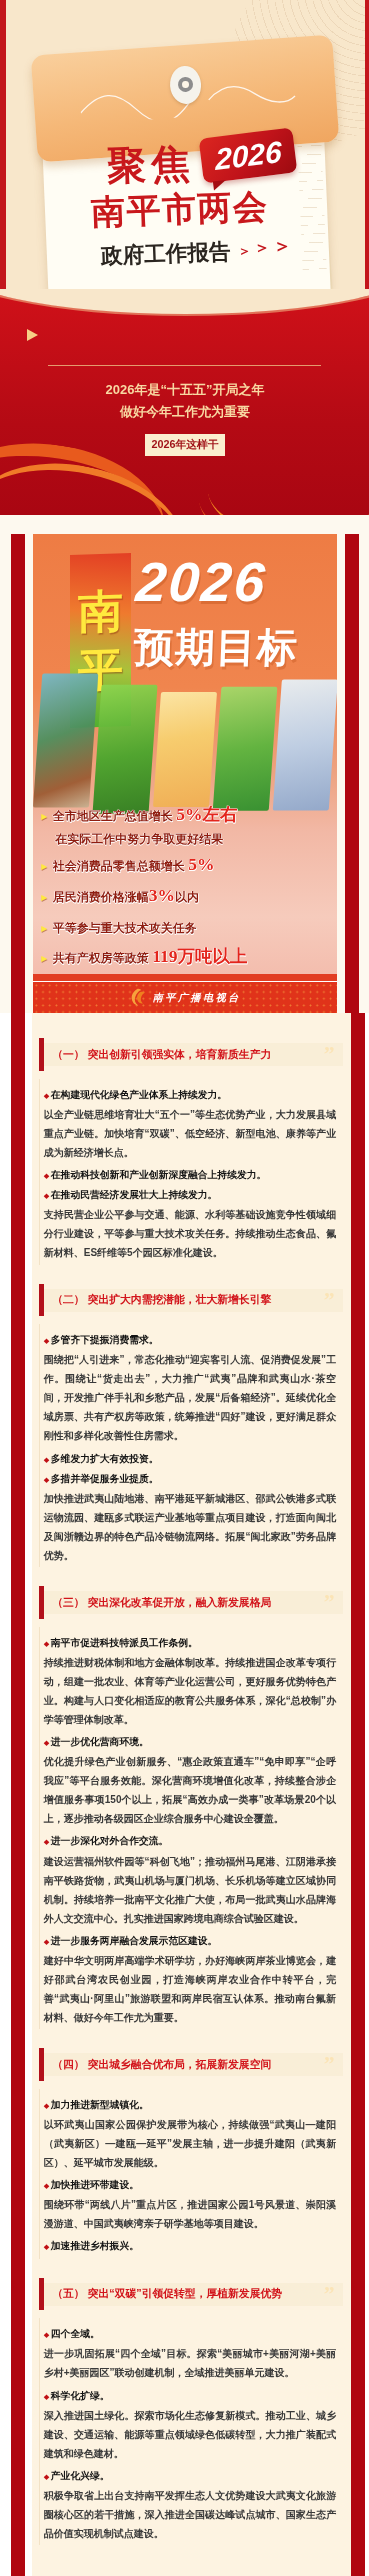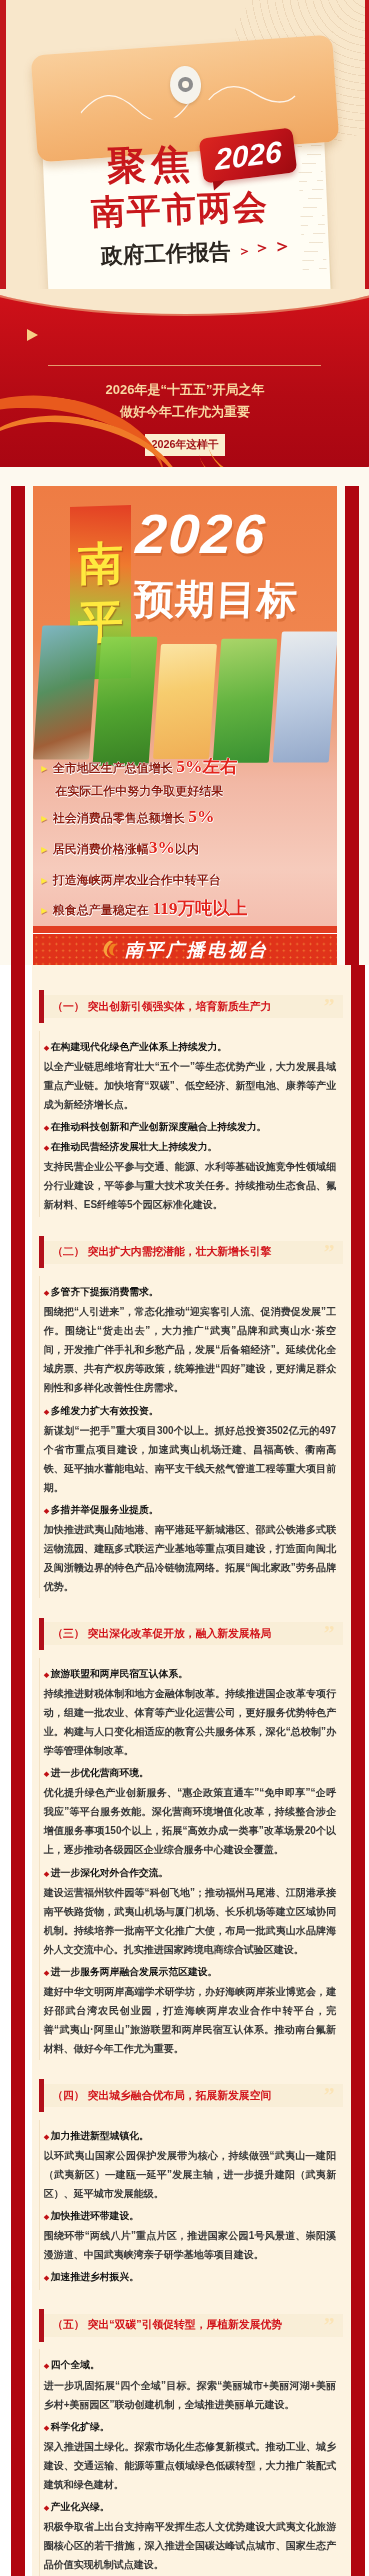--- a/index.html
+++ b/index.html
@@ -40,21 +40,21 @@
   .t-main{position:absolute;left:91px;top:187px;font-size:34px;font-weight:900;color:#c8181c;
     letter-spacing:1.5px;transform:rotate(-2deg);}
   .t-sub{position:absolute;left:101px;top:238px;font-size:21.6px;font-weight:900;color:#2b2620;
     transform:rotate(-2deg);display:flex;align-items:center;}
   .t-sub .chev{color:#c3161c;font-weight:900;margin-left:3.1px;}
   .t-sub .chev.c1{font-size:13.4px;margin-left:7.2px;}
   .t-sub .chev.c2{font-size:16px;transform:translateY(-2.1px);}
   .t-sub .chev.c3{font-size:18.5px;transform:translateY(-4.1px);}
 
   
-  .red-panel{position:relative;width:370px;height:178px;background:linear-gradient(180deg,#d01119 0%,#b40a14 60%,#a90612 100%);overflow:hidden;}
+  .red-panel{position:relative;width:370px;height:226px;background:linear-gradient(180deg,#d01119 0%,#b40a14 60%,#a90612 100%);overflow:hidden;}
   .red-panel .arc{position:absolute;top:-27px;left:-15%;width:130%;height:52px;background:#f8e7cb;
     border-radius:0 0 50% 50%/0 0 100% 100%;box-shadow:0 2.1px 0 rgba(244,195,140,.55);}
   .tri{position:absolute;left:27px;top:40px;width:0;height:0;border-left:11.3px solid #f7cf85;
     border-top:6.7px solid transparent;border-bottom:6.7px solid transparent;}
   .gold-line{position:absolute;left:48px;top:76px;width:273px;height:0.8px;background:rgba(236,193,133,.8);}
   .intro-l1,.intro-l2{position:absolute;left:0;width:370px;text-align:center;color:#f8d8a2;font-weight:600;}
   .intro-l1{top:92px;font-size:13px;}
   .intro-l2{top:114px;font-size:13px;}
   .intro-btn{position:absolute;left:145px;top:145px;width:80px;height:21.6px;background:#fbeecf;
     display:flex;align-items:center;justify-content:center;font-size:10.8px;font-weight:900;color:#9f1016;cursor:pointer;}
@@ -97,21 +97,21 @@
   .goal-text{font-weight:900;color:#8f1d10;font-size:12px;line-height:1.55;
     text-shadow:0.5px 0 0 #fff,-0.5px 0 0 #fff,0 0.5px 0 #fff,0 -0.5px 0 #fff,0.5px 0.5px 0 #fff;}
   .goal-text .em{font-family:"Liberation Serif","DejaVu Serif",serif;font-weight:900;color:#e3251c;font-size:17.5px;}
   .goal-sub{padding-left:14px;font-weight:900;color:#8f1d10;font-size:12px;margin:-1px 0 3.6px;
     text-shadow:0.5px 0 0 #fff,-0.5px 0 0 #fff,0 0.5px 0 #fff,0 -0.5px 0 #fff;}
   .poster-footer{position:absolute;left:0;right:0;bottom:0;}
   .poster-redline{height:6.7px;background:#e23d22;}
   .dot-band{height:31px;background:#e0331a;border-top:1.5px solid #ffffff;
     background-image:radial-gradient(circle,rgba(247,164,66,.65) 0.8px,transparent 1.1px);
     background-size:6.7px 6.7px;display:flex;align-items:center;justify-content:center;gap:6.2px;}
-  .dot-band .bc-name{color:#ffffff;font-size:18px;font-weight:700;font-style:italic;
+  .dot-band .bc-name{color:#ffffff;font-size:10px;font-weight:700;font-style:italic;
     font-family:Liberation Sans, sans-serif;letter-spacing:2.6px;}
 
   
   .body-band{position:relative;width:370px;height:1612px;background:#ffffff;padding-left:6px;}
   .cream-col{position:relative;width:319px;height:1612px;margin:0 auto;background:#fdf3e1;
     box-sizing:border-box;padding-top:30px;overflow:hidden;z-index:1;}
   .section{margin-bottom:24px;}
   .sec-head{position:relative;margin:0 7.7px 12.4px;background:#f9eed7;padding:4.6px 8.2px 4.6px 13px;}
   .sec-head::before{content:"";position:absolute;left:0;top:-4.6px;height:calc(100% + 9.3px);width:4.6px;background:#b2101b;}
   .sec-num,.sec-title{color:#d2141b;font-size:10.8px;font-weight:900;}
@@ -200,25 +200,25 @@
         <div class="goal-row">
           <span class="goal-marker">▶</span>
           <span class="goal-text"><span>社会消费品零售总额增长 </span><span class="em">5%</span><span></span></span>
         </div>
         <div class="goal-row">
           <span class="goal-marker">▶</span>
           <span class="goal-text"><span>居民消费价格涨幅</span><span class="em">3%</span><span>以内</span></span>
         </div>
         <div class="goal-row">
           <span class="goal-marker">▶</span>
-          <span class="goal-text"><span>打造海峡两岸农业合作中转平台</span><span class="em"></span><span></span></span>
-        </div>
-        <div class="goal-row">
-          <span class="goal-marker">▶</span>
-          <span class="goal-text"><span>粮食总产量稳定在 </span><span class="em">119万吨以上</span><span></span></span>
+          <span class="goal-text"><span>平等参与重大技术攻关任务</span><span class="em"></span><span></span></span>
+        </div>
+        <div class="goal-row">
+          <span class="goal-marker">▶</span>
+          <span class="goal-text"><span>共有产权房等政策 </span><span class="em">119万吨以上</span><span></span></span>
         </div>
         <div class="goal-row">
           <span class="goal-marker">▶</span>
           <span class="goal-text"><span>单位地区生产总值二氧化碳排放降幅完成省上下达目标</span><span class="em"></span><span></span></span>
         </div>
       </div>
 
       <div class="poster-footer">
         <div class="poster-redline"></div>
         <div class="dot-band">
@@ -253,33 +253,32 @@
 
       <div class="section">
         <div class="sec-head">
           <span class="sec-num">（二）</span><span class="sec-title">突出扩大内需挖潜能，壮大新增长引擎</span>
           <span class="sec-quote">”</span>
         </div>
         <div class="sec-body">
           <div class="item-head"><span class="dia">◆</span><span>多管齐下提振消费需求。</span></div>
           <div class="item-body">围绕把“人引进来”，常态化推动“迎宾客引人流、促消费促发展”工作。围绕让“货走出去”，大力推广“武夷”品牌和武夷山水·茶空间，开发推广伴手礼和乡愁产品，发展“后备箱经济”。延续优化全域房票、共有产权房等政策，统筹推进“四好”建设，更好满足群众刚性和多样化改善性住房需求。</div>
           <div class="item-head"><span class="dia">◆</span><span>多维发力扩大有效投资。</span></div>
-          <div class="item-body">新谋划“一把手”重大项目300个以上。抓好总投资3502亿元的497个省市重点项目建设，加速武夷山机场迁建、昌福高铁、衢南高铁、延平抽水蓄能电站、南平支干线天然气管道工程等重大项目前期。</div>
           <div class="item-head"><span class="dia">◆</span><span>多措并举促服务业提质。</span></div>
           <div class="item-body">加快推进武夷山陆地港、南平港延平新城港区、邵武公铁港多式联运物流园、建瓯多式联运产业基地等重点项目建设，打造面向闽北及闽浙赣边界的特色产品冷链物流网络。拓展“闽北家政”劳务品牌优势。</div>
         </div>
       </div>
 
       <div class="section">
         <div class="sec-head">
           <span class="sec-num">（三）</span><span class="sec-title">突出深化改革促开放，融入新发展格局</span>
           <span class="sec-quote">”</span>
         </div>
         <div class="sec-body">
-          <div class="item-head"><span class="dia">◆</span><span>旅游联盟和两岸民宿互认体系。</span></div>
+          <div class="item-head"><span class="dia">◆</span><span>南平市促进科技特派员工作条例。</span></div>
           <div class="item-body">持续推进财税体制和地方金融体制改革。持续推进国企改革专项行动，组建一批农业、体育等产业化运营公司，更好服务优势特色产业。构建与人口变化相适应的教育公共服务体系，深化“总校制”办学等管理体制改革。</div>
           <div class="item-head"><span class="dia">◆</span><span>进一步优化营商环境。</span></div>
           <div class="item-body">优化提升绿色产业创新服务、“惠企政策直通车”“免申即享”“企呼我应”等平台服务效能。深化营商环境增值化改革，持续整合涉企增值服务事项150个以上，拓展“高效办成一类事”改革场景20个以上，逐步推动各级园区企业综合服务中心建设全覆盖。</div>
           <div class="item-head"><span class="dia">◆</span><span>进一步深化对外合作交流。</span></div>
           <div class="item-body">建设运营福州软件园等“科创飞地”；推动福州马尾港、江阴港承接南平铁路货物，武夷山机场与厦门机场、长乐机场等建立区域协同机制。持续培养一批南平文化推广大使，布局一批武夷山水品牌海外人文交流中心。扎实推进国家跨境电商综合试验区建设。</div>
           <div class="item-head"><span class="dia">◆</span><span>进一步服务两岸融合发展示范区建设。</span></div>
           <div class="item-body">建好中华文明两岸高端学术研学坊，办好海峡两岸茶业博览会，建好邵武台湾农民创业园，打造海峡两岸农业合作中转平台，完善“武夷山·阿里山”旅游联盟和两岸民宿互认体系。推动南台氟新材料、做好今年工作尤为重要。</div>
         </div>
       </div>
 

